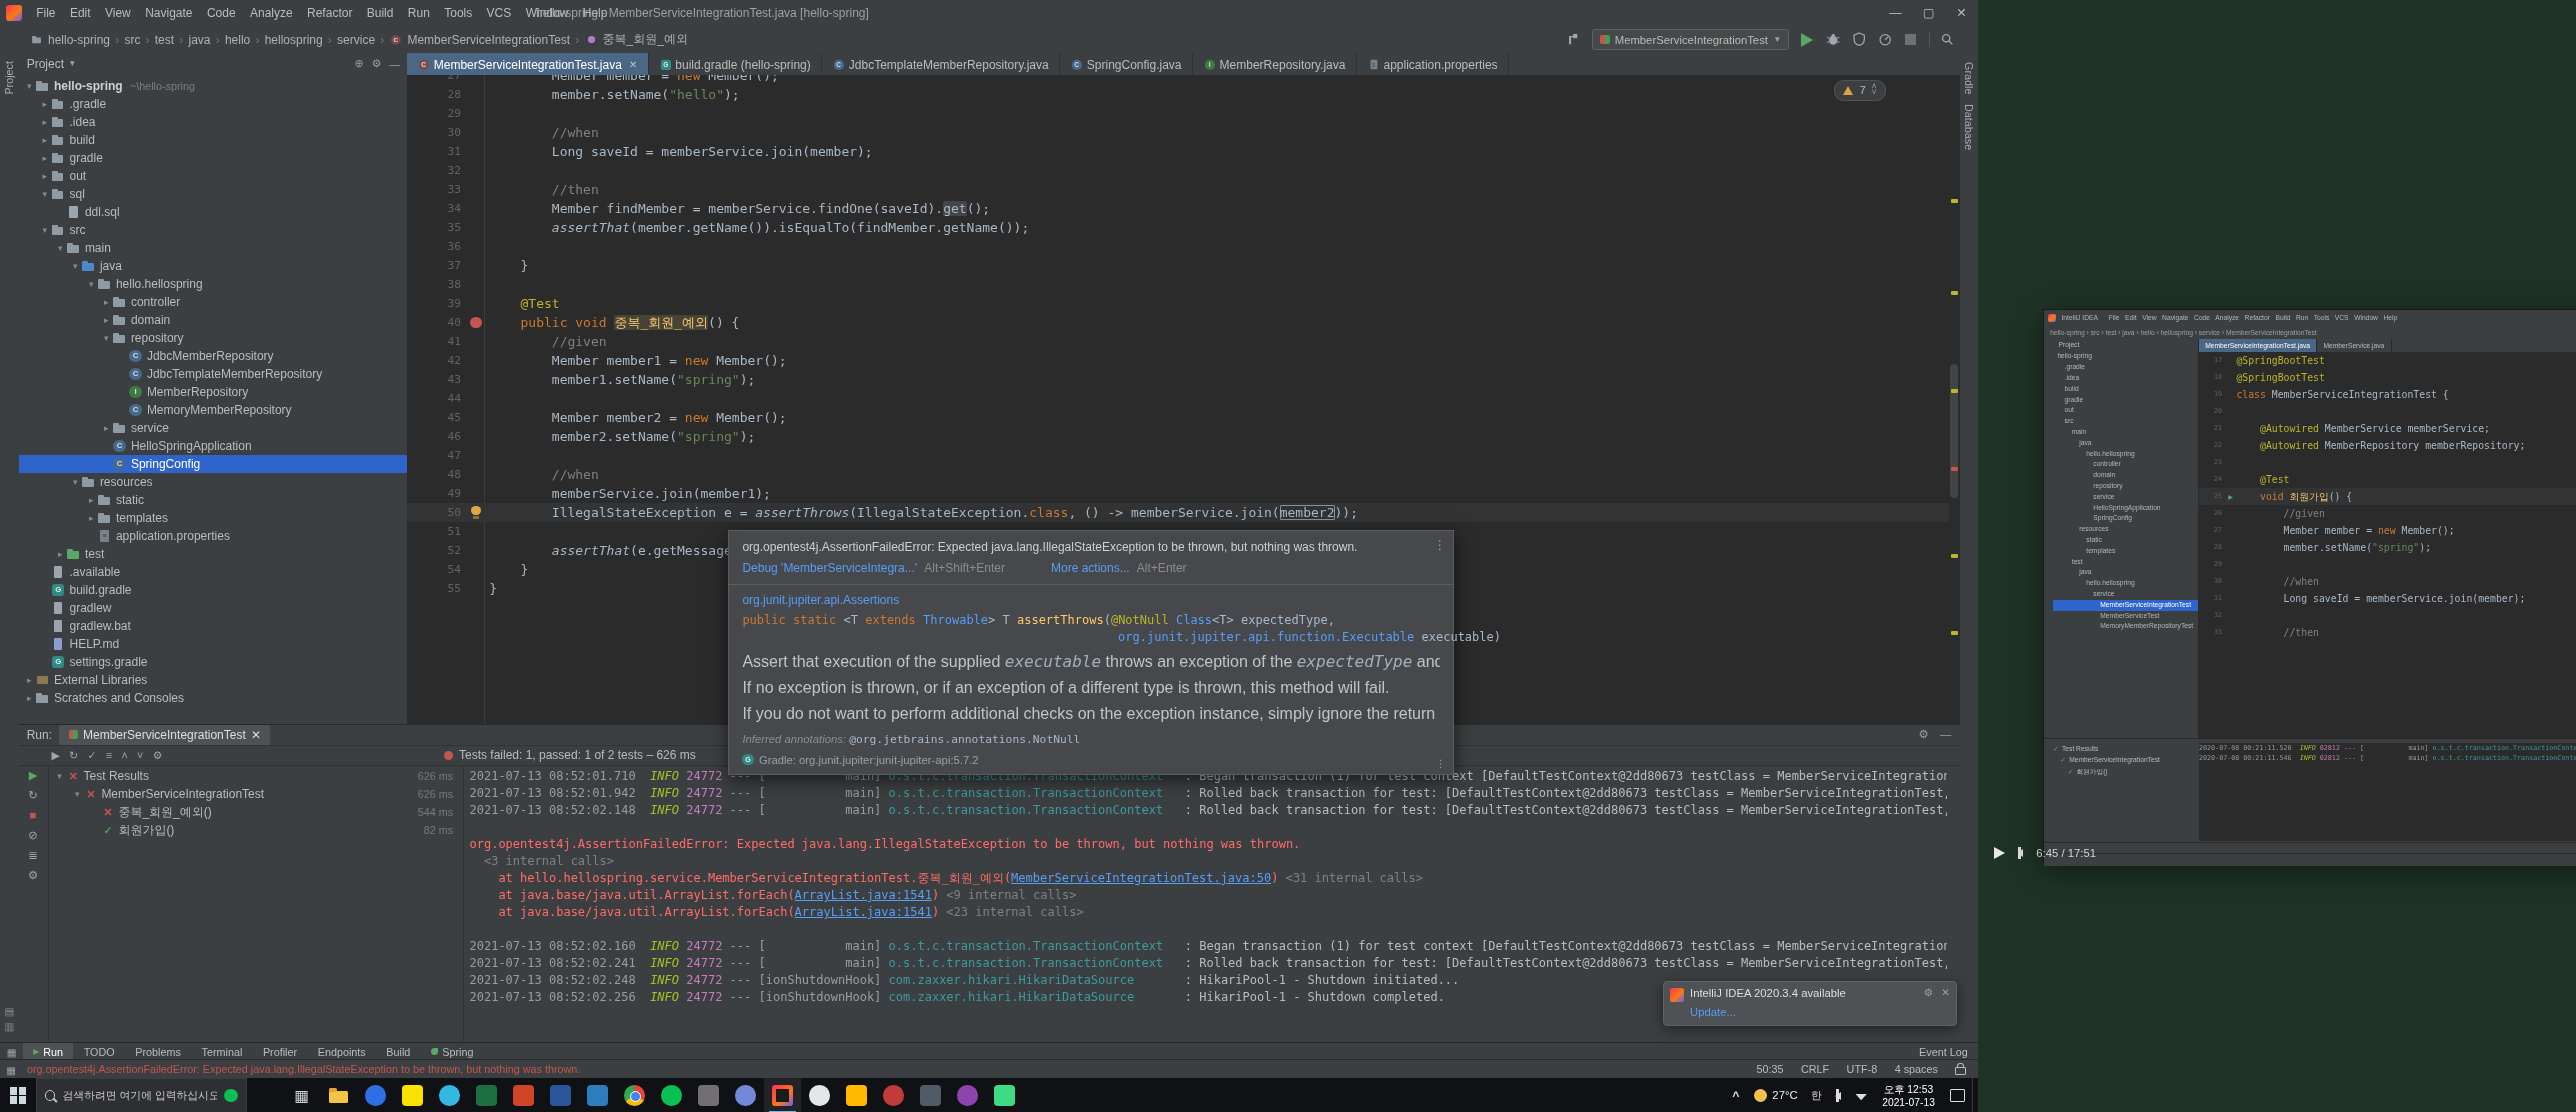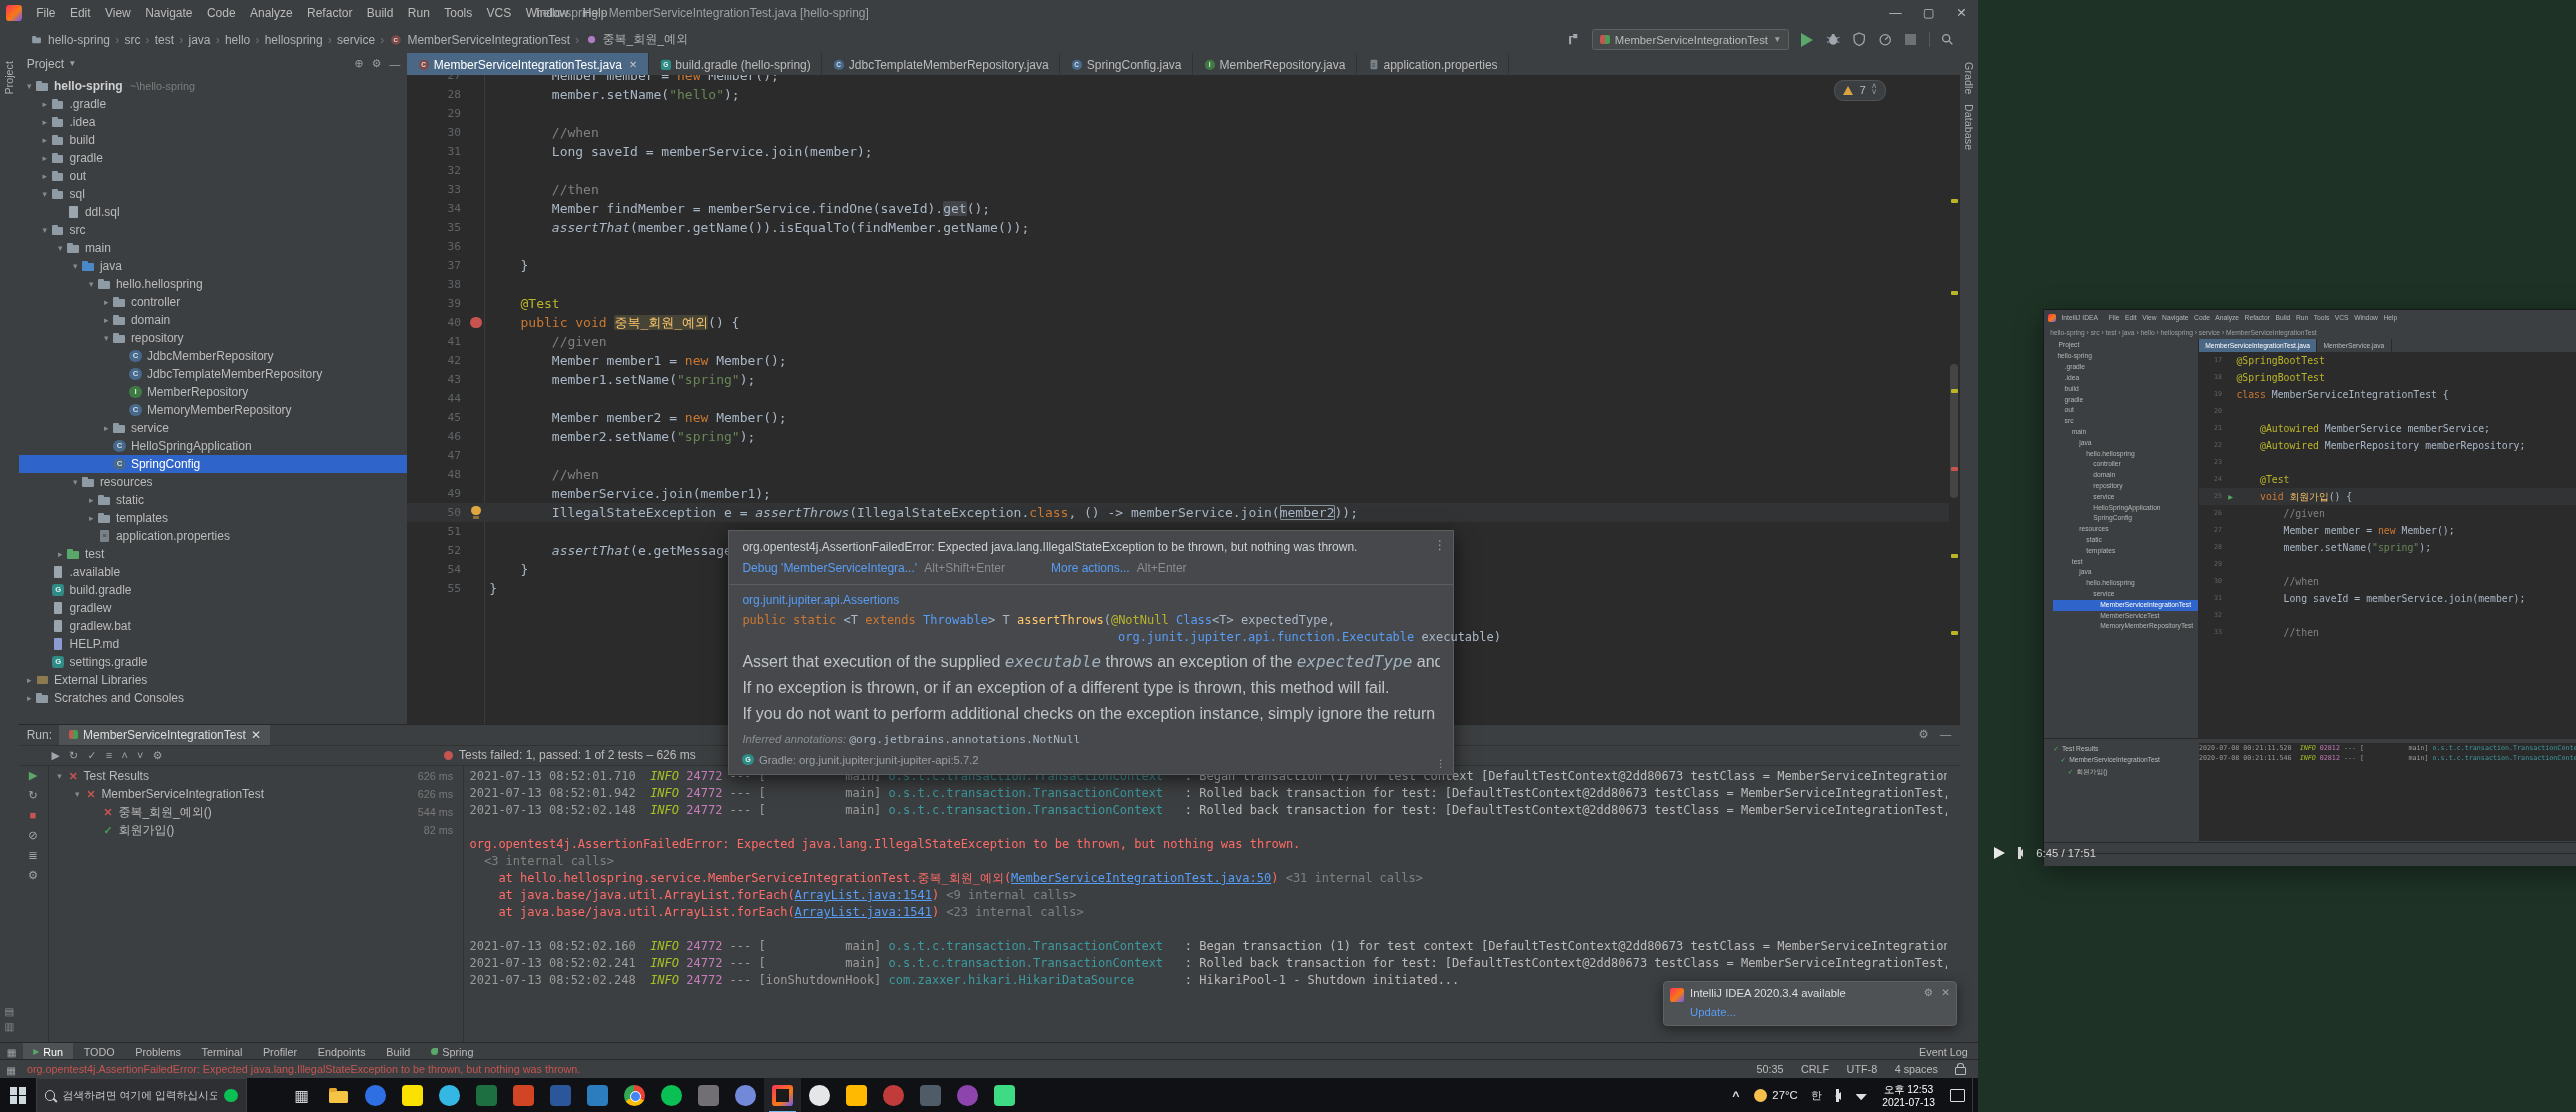--- a/index.html
+++ b/index.html
@@ -839,20 +839,21 @@
               <div class="conl"></div>
               <div class="conl"><span class="sg-ce">org.opentest4j.AssertionFailedError: Expected java.lang.IllegalStateException to be thrown, but nothing was thrown.</span></div>
               <div class="conl"><span class="sg-cy">  &lt;3 internal calls&gt;</span></div>
               <div class="conl"><span class="sg-ce">    at hello.hellospring.service.MemberServiceIntegrationTest.중복_회원_예외(</span><span class="sg-cl">MemberServiceIntegrationTest.java:50</span><span class="sg-ce">)</span><span class="sg-cy"> &lt;31 internal calls&gt;</span></div>
               <div class="conl"><span class="sg-ce">    at java.base/java.util.ArrayList.forEach(</span><span class="sg-cl">ArrayList.java:1541</span><span class="sg-ce">)</span><span class="sg-cy"> &lt;9 internal calls&gt;</span></div>
               <div class="conl"><span class="sg-ce">    at java.base/java.util.ArrayList.forEach(</span><span class="sg-cl">ArrayList.java:1541</span><span class="sg-ce">)</span><span class="sg-cy"> &lt;23 internal calls&gt;</span></div>
               <div class="conl"></div>
               <div class="conl"><span class="sg-cf">2021-07-13 08:52:02.160  </span><span class="sg-cg">INFO</span><span class="sg-cm"> 24772</span><span class="sg-cf"> --- [           main] </span><span class="sg-cc">o.s.t.c.transaction.TransactionContext  </span><span class="sg-cd"> : Began transaction (1) for test context [DefaultTestContext@2dd80673 testClass = MemberServiceIntegrationTest, testInstance = hello.hellospring.service.MemberServiceIntegrationTe</span></div>
               <div class="conl"><span class="sg-cf">2021-07-13 08:52:02.241  </span><span class="sg-cg">INFO</span><span class="sg-cm"> 24772</span><span class="sg-cf"> --- [           main] </span><span class="sg-cc">o.s.t.c.transaction.TransactionContext  </span><span class="sg-cd"> : Rolled back transaction for test: [DefaultTestContext@2dd80673 testClass = MemberServiceIntegrationTest, testInstance = hello.hellospring.service.MemberServiceIntegration...</span></div>
               <div class="conl"><span class="sg-cf">2021-07-13 08:52:02.248  </span><span class="sg-cg">INFO</span><span class="sg-cm"> 24772</span><span class="sg-cf"> --- [ionShutdownHook] </span><span class="sg-cc">com.zaxxer.hikari.HikariDataSource      </span><span class="sg-cd"> : HikariPool-1 - Shutdown initiated...</span></div>
+              <div class="conl"><span class="sg-cf">2021-07-13 08:52:02.256  </span><span class="sg-cg">INFO</span><span class="sg-cm"> 24772</span><span class="sg-cf"> --- [ionShutdownHook] </span><span class="sg-cc">com.zaxxer.hikari.HikariDataSource      </span><span class="sg-cd"> : HikariPool-1 - Shutdown completed.</span></div>
             </div>
         </div>
       </div>
 
       <div class="popup">
         <div class="pp-kebab">⋮</div>
         <div class="pp-err">org.opentest4j.AssertionFailedError: Expected java.lang.IllegalStateException to be thrown, but nothing was thrown.</div>
         <div class="pp-actions">
           <span class="pp-link">Debug 'MemberServiceIntegra...'</span>
           <span class="pp-sc">Alt+Shift+Enter</span>

